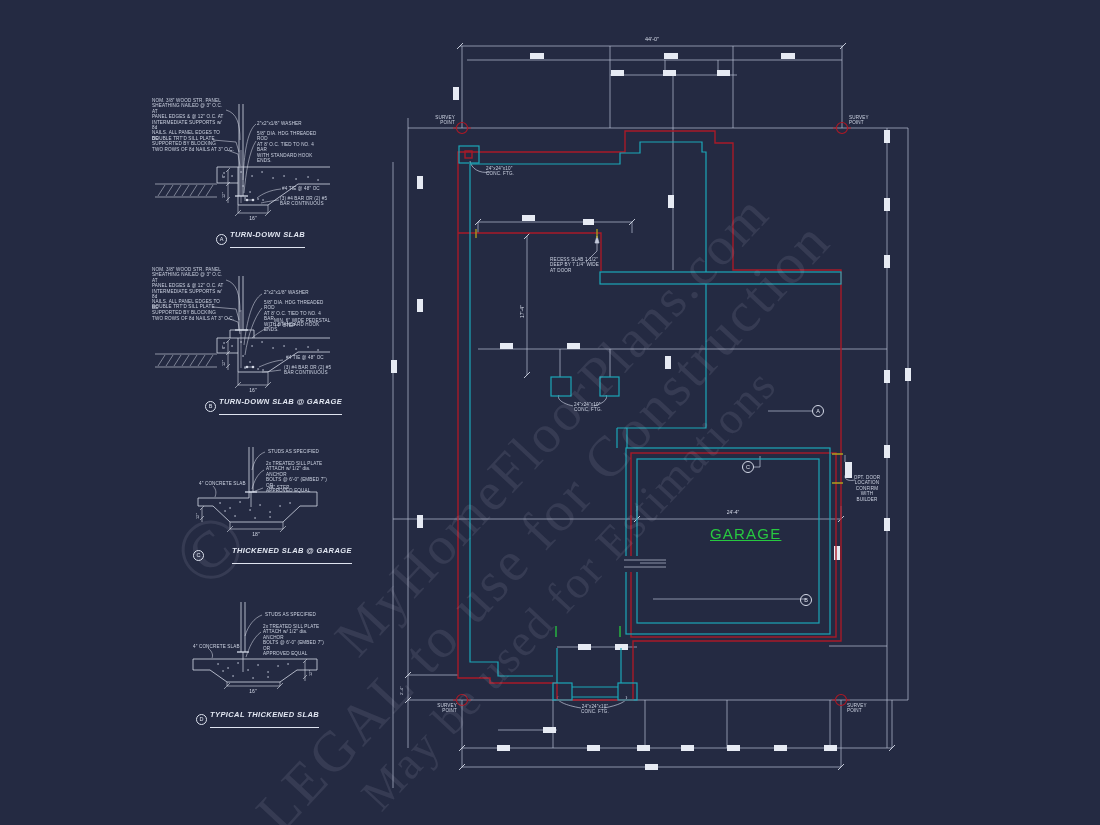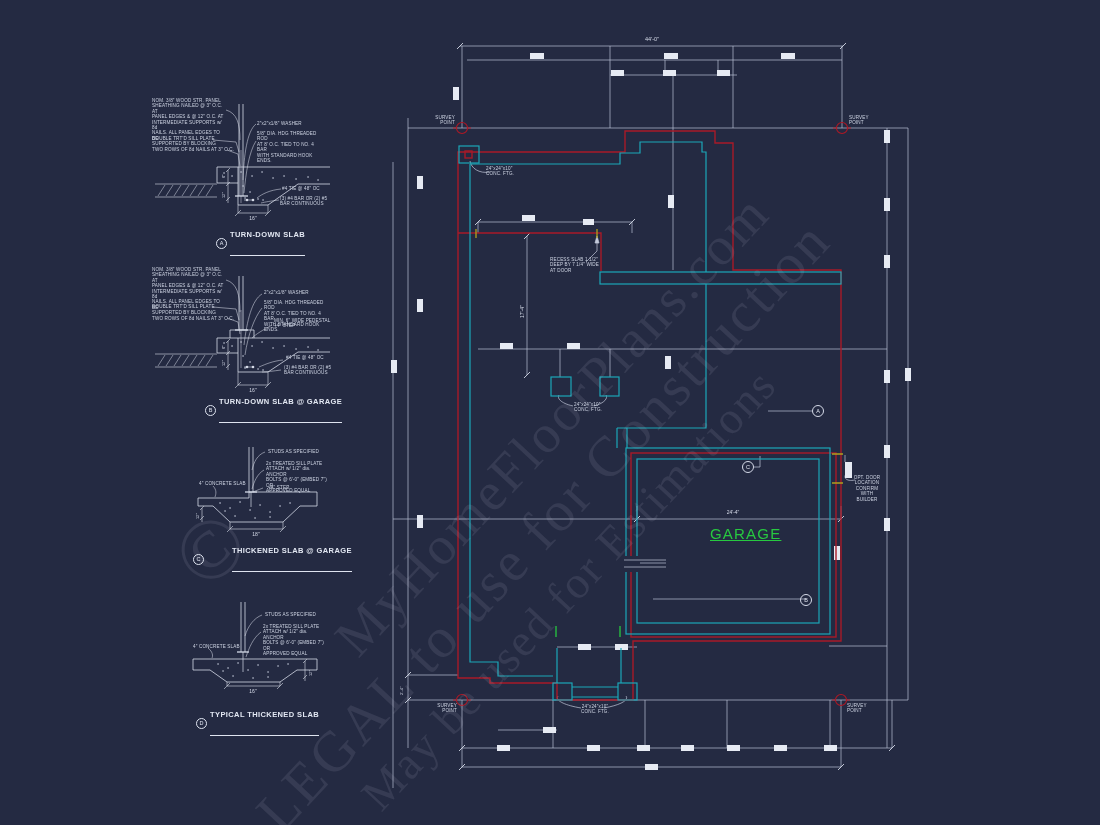--- a/index.html
+++ b/index.html
@@ -7,21 +7,21 @@
           font-family:"Liberation Sans",sans-serif;}
   svg{position:absolute;left:0;top:0;}
   .lbl{position:absolute;font-size:4.6px;line-height:1.18;color:#cdd3e2;letter-spacing:.15px;
        white-space:pre-line;}
   .rt{text-align:right;}
   .ctr{text-align:center;}
   .dim{position:absolute;font-size:5px;color:#d5dae8;white-space:pre;}
   .rot{transform:rotate(-90deg);transform-origin:left top;}
   .dtitle{position:absolute;display:flex;align-items:center;gap:3px;color:#e2e7f2;}
   .dtitle .txt{font-size:7.5px;font-weight:bold;letter-spacing:.4px;border-bottom:1px solid #dfe4f0;
-       padding-bottom:16px;white-space:pre;}
+       padding-bottom:8px;white-space:pre;font-style:italic;}
   .circ{display:inline-block;width:9px;height:9px;border:1px solid #dfe4f0;border-radius:50%;
        font-size:5.5px;line-height:9px;text-align:center;color:#e2e7f2;flex:0 0 auto;}
   .ref{position:absolute;width:10px;height:10px;border:1px solid #d5dae8;border-radius:50%;
        font-size:5.5px;line-height:10px;text-align:center;color:#e2e7f2;}
   .garage{position:absolute;font-size:15px;font-weight:normal;letter-spacing:1.2px;color:#27c840;
        text-decoration:underline;}
   .wm{position:absolute;font-family:"Liberation Serif",serif;color:rgba(214,220,238,0.10);
       white-space:pre;transform-origin:left center;}
 </style>
 </head>

